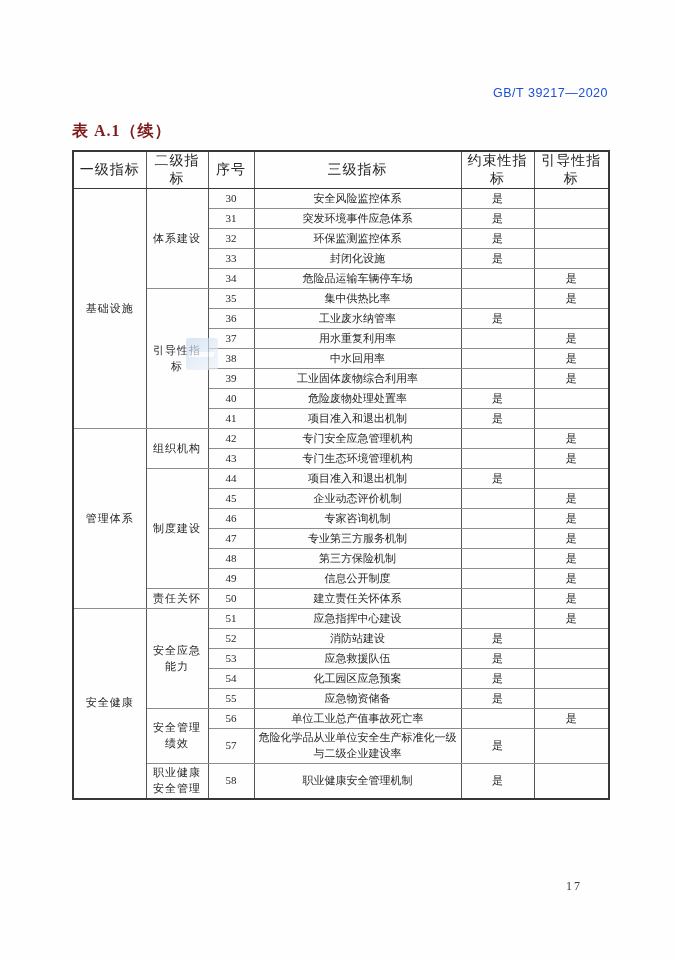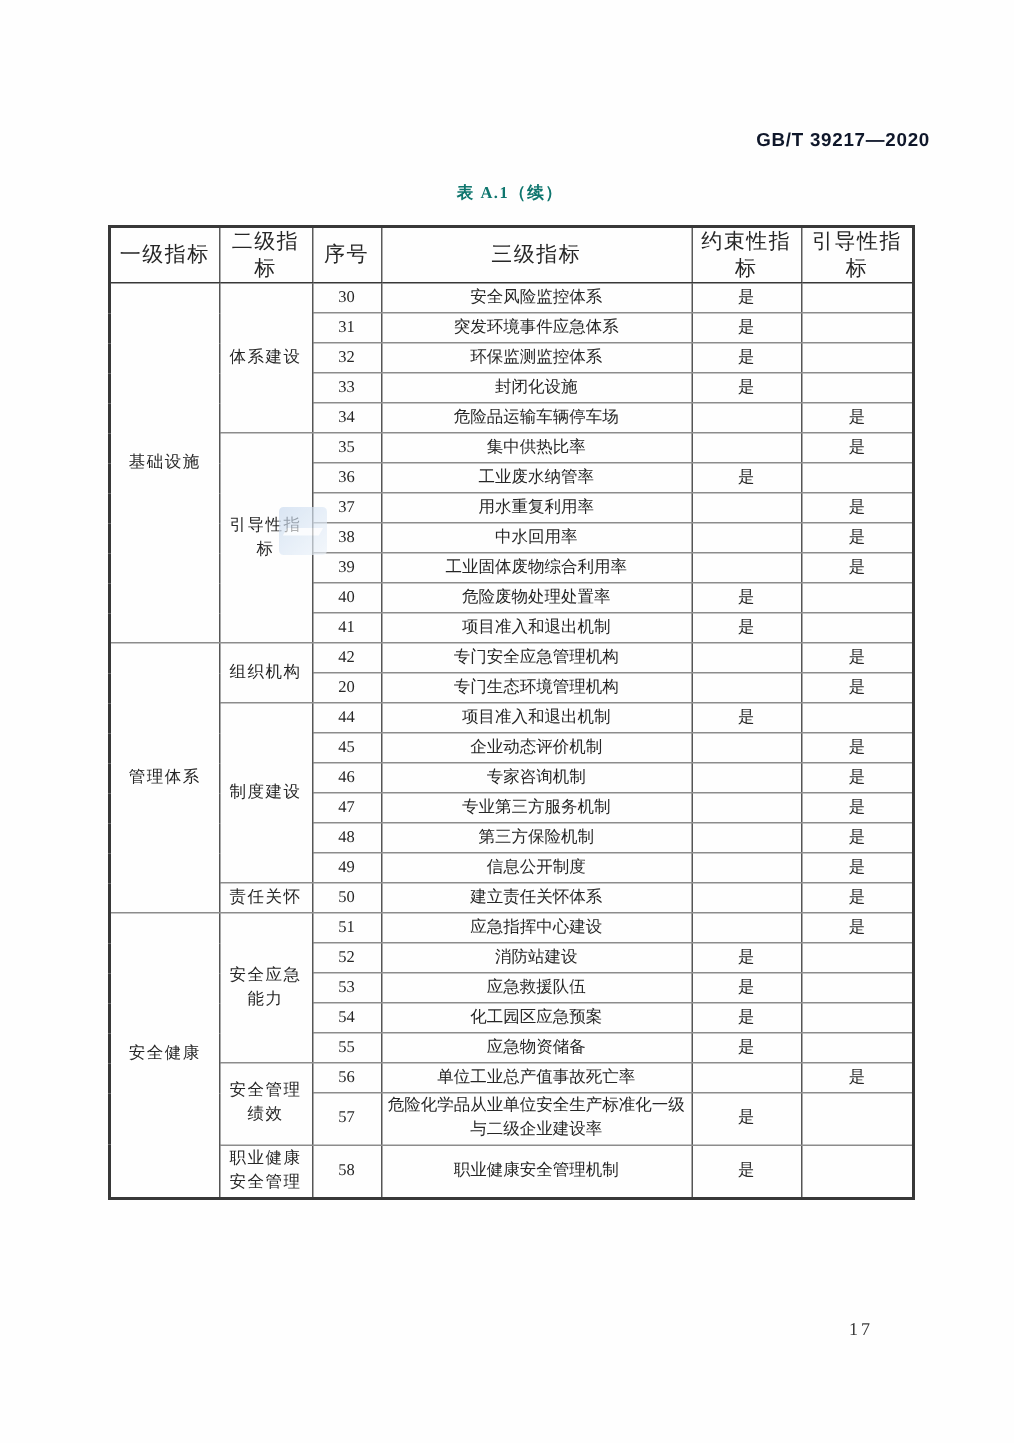--- a/index.html
+++ b/index.html
@@ -8,37 +8,36 @@
     width: 676px;
     height: 962px;
     background: #fefefe;
     font-family: "Liberation Serif", "DejaVu Serif", serif;
     color: #2a2a2a;
     overflow: hidden;
   }
   .doc-code {
     position: absolute;
     top: 86px;
-    right: 56px;
+    right: 68px;
     font-family: "Liberation Sans", "DejaVu Sans", sans-serif;
-    font-weight: bold;
+    font-weight: normal;
     font-size: 12.5px;
     letter-spacing: 0.5px;
-    color: #0f172a;
+    color: #1d4ed8;
   }
   .table-caption {
     position: absolute;
     top: 121px;
     left: 72px;
     width: 536px;
-    text-align: center;
     font-weight: bold;
-    font-size: 11px;
+    font-size: 16px;
     letter-spacing: 1px;
-    color: #0f766e;
+    color: #7f1d1d;
   }
   .indicators-table {
     position: absolute;
     top: 150px;
     left: 72px;
     width: 536px;
     border-collapse: collapse;
     table-layout: fixed;
     border: 2px solid #383838;
   }
@@ -208,21 +207,21 @@
         </tr>
         <tr>
           <td class="cell-lv1" rowspan="9">管理体系</td>
           <td class="cell-lv2" rowspan="2">组织机构</td>
           <td>42</td>
           <td class="cell-name">专门安全应急管理机构</td>
           <td></td>
           <td>是</td>
         </tr>
         <tr>
-          <td>20</td>
+          <td>43</td>
           <td class="cell-name">专门生态环境管理机构</td>
           <td></td>
           <td>是</td>
         </tr>
         <tr>
           <td class="cell-lv2" rowspan="6">制度建设</td>
           <td>44</td>
           <td class="cell-name">项目准入和退出机制</td>
           <td>是</td>
           <td></td>

